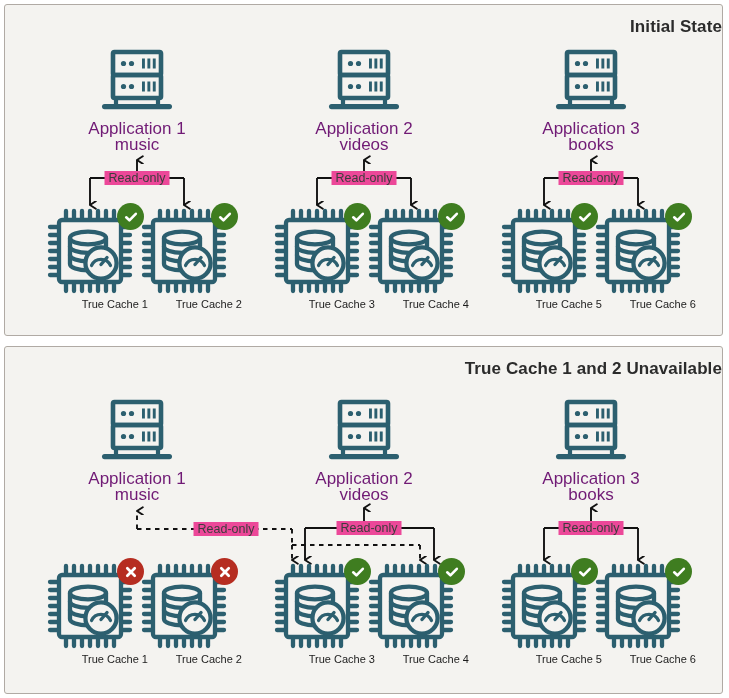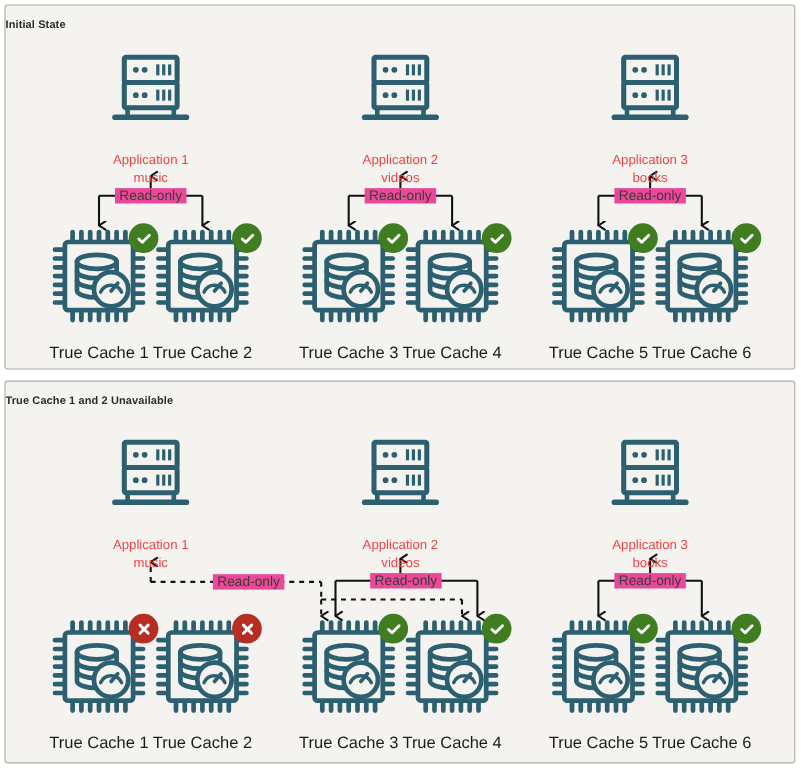--- a/index.html
+++ b/index.html
@@ -12,46 +12,46 @@
 
   .panel{
     position:absolute;left:4px;width:719px;
     background:#f4f3f0;border:1px solid #b0aaa4;border-radius:3px;
     box-sizing:border-box;
   }
   #panel-top{top:4px;height:332px;}
   #panel-bottom{top:346px;height:348px;}
 
   .panel-title{
-    position:absolute;left:0;width:100%;text-align:left;
-    font-size:10px;color:#2b2b2b;font-weight:700;letter-spacing:.1px;
+    position:absolute;left:0;width:100%;text-align:right;
+    font-size:17px;color:#2b2b2b;font-weight:700;letter-spacing:.1px;
   }
   #panel-top .panel-title{top:12px;}
   #panel-bottom .panel-title{top:12px;}
 
   
   .app{position:absolute;width:150px;text-align:center;}
   .app .svgwrap{display:block;margin:0 auto;}
   .app .label{
-    font-size:12px;line-height:15.5px;color:#ef4444;margin-top:19px;
+    font-size:17px;line-height:15.5px;color:#701a75;margin-top:3px;
     white-space:pre-line;
   }
 
   
   .cache{position:absolute;width:116px;text-align:center;}
   .cache .iconbox{position:relative;width:92px;height:92px;margin:0 auto;}
   .cache .svgwrap{display:block;}
   .cache .badge{
     position:absolute;top:-2px;right:-8px;width:27px;height:27px;border-radius:50%;
     display:flex;align-items:center;justify-content:center;
   }
   .badge.ok{background:#3f7d20;}
   .badge.bad{background:#b62d21;}
   .badge svg{display:block;}
-  .cache .label{font-size:15px;color:#1c1c1c;margin-top:15px;white-space:nowrap;}
+  .cache .label{font-size:11px;color:#1c1c1c;margin-top:1px;white-space:nowrap;text-align:right;}
 
   
   .conn{position:absolute;left:0;top:0;width:729px;height:698px;pointer-events:none;}
   .rolabel{
     position:absolute;font-size:12.5px;color:#3c3c3c;
     background:#ec4899;padding:0 4px;white-space:nowrap;
     transform:translate(-50%,-50%);
   }
 </style>
 </head>

